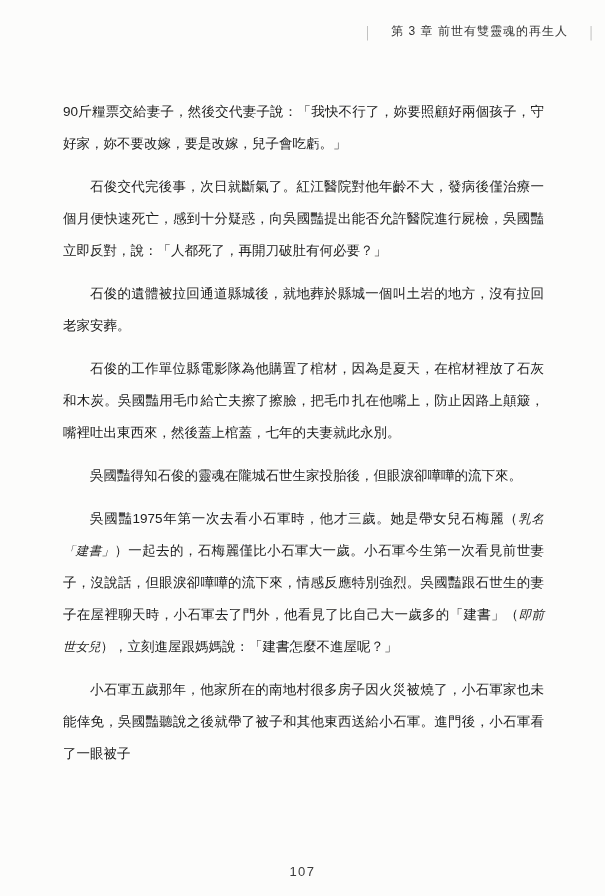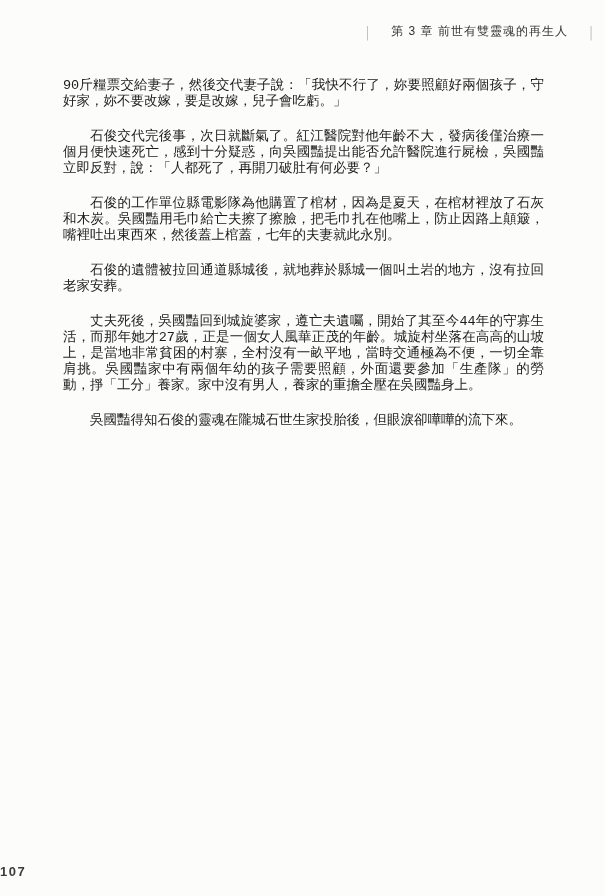--- a/index.html
+++ b/index.html
@@ -36,74 +36,76 @@
     font-family: "DejaVu Sans", sans-serif;
     font-size: 12px;
     transform: scaleY(1.15);
   }
   .header-title {
     margin: 0 21px;
   }
   
   .body-text {
     position: absolute;
-    top: 78px;
+    top: 96px;
     left: 63px;
     width: 481px;
-    font-family: Liberation Mono, monospace;
+    font-family: Liberation Sans, sans-serif;
     font-size: 13.5px;
-    line-height: 16px;
+    line-height: 32px;
     text-align: justify;
     text-justify: inter-ideograph;
     color: #1b1b1b;
   }
   .body-text p.para {
     margin: 0;
   }
   .body-text p.para + p.para {
-    margin-top: 19px;
+    margin-top: 11px;
   }
   .body-text p.indent {
     text-indent: 2em;
   }
   
   .kai {
     font-style: italic;
     font-size: 12.5px;
     color: #252525;
   }
   
   .page-number {
     position: absolute;
     left: 0;
     right: 0;
     bottom: 17px;
+    text-align: center;
     font-family: "Liberation Sans", sans-serif;
     font-size: 13px;
-    font-weight: 700;
+    font-weight: 400;
     letter-spacing: 1.5px;
     color: #3c3c3c;
   }
 </style>
 </head>
 <body>
 
 <div class="page">
 
   <div class="running-header">
     <span class="header-divider">|</span>
     <span class="header-title">第 3 章 前世有雙靈魂的再生人</span>
     <span class="header-divider">|</span>
   </div>
 
   <div class="body-text">
 
   <p class="para"><span class="norm">90斤糧票交給妻子，然後交代妻子說：「我快不行了，妳要照顧好兩個孩子，守好家，妳不要改嫁，要是改嫁，兒子會吃虧。」</span></p>
       <p class="para indent"><span class="norm">石俊交代完後事，次日就斷氣了。紅江醫院對他年齡不大，發病後僅治療一個月便快速死亡，感到十分疑惑，向吳國豔提出能否允許醫院進行屍檢，吳國豔立即反對，說：「人都死了，再開刀破肚有何必要？」</span></p>
+      <p class="para indent"><span class="norm">石俊的遺體被拉回通道縣城後，就地葬於縣城一個叫土岩的地方，沒有拉回老家安葬。</span></p>
       <p class="para indent"><span class="norm">石俊的工作單位縣電影隊為他購置了棺材，因為是夏天，在棺材裡放了石灰和木炭。吳國豔用毛巾給亡夫擦了擦臉，把毛巾扎在他嘴上，防止因路上顛簸，嘴裡吐出東西來，然後蓋上棺蓋，七年的夫妻就此永別。</span></p>
-      <p class="para indent"><span class="norm">石俊的遺體被拉回通道縣城後，就地葬於縣城一個叫土岩的地方，沒有拉回老家安葬。</span></p>
-      <p class="para indent"><span class="norm">丈夫死後，吳國豔回到城旋婆家，遵亡夫遺囑，開始了其至今44年的守寡生活，而那年她才27歲，正是一個女人風華正茂的年齡。城旋村坐落在高高的山坡上，是當地非常貧困的村寨，全村沒有一畝平地，當時交通極為不便，一切全靠肩挑。吳國豔家中有兩個年幼的孩子需要照顧，外面還要參加「生產隊」的勞動，掙「工分」養家。家中沒有男人，養家的重擔全壓在吳國豔身上。</span></p>
       <p class="para indent"><span class="norm">吳國豔得知石俊的靈魂在隴城石世生家投胎後，但眼淚卻嘩嘩的流下來。</span></p>
+      <p class="para indent"><span class="norm">吳國豔1975年第一次去看小石軍時，他才三歲。她是帶女兒石梅麗（</span><span class="kai">乳名「建書」</span><span class="norm">）一起去的，石梅麗僅比小石軍大一歲。小石軍今生第一次看見前世妻子，沒說話，但眼淚卻嘩嘩的流下來，情感反應特別強烈。吳國豔跟石世生的妻子在屋裡聊天時，小石軍去了門外，他看見了比自己大一歲多的「建書」（</span><span class="kai">即前世女兒</span><span class="norm">），立刻進屋跟媽媽說：「建書怎麼不進屋呢？」</span></p>
+      <p class="para indent"><span class="norm">小石軍五歲那年，他家所在的南地村很多房子因火災被燒了，小石軍家也未能倖免，吳國豔聽說之後就帶了被子和其他東西送給小石軍。進門後，小石軍看了一眼被子</span></p>
     </div>
 
   <div class="page-number">107</div>
 
 </div>
 
 </body></html>

